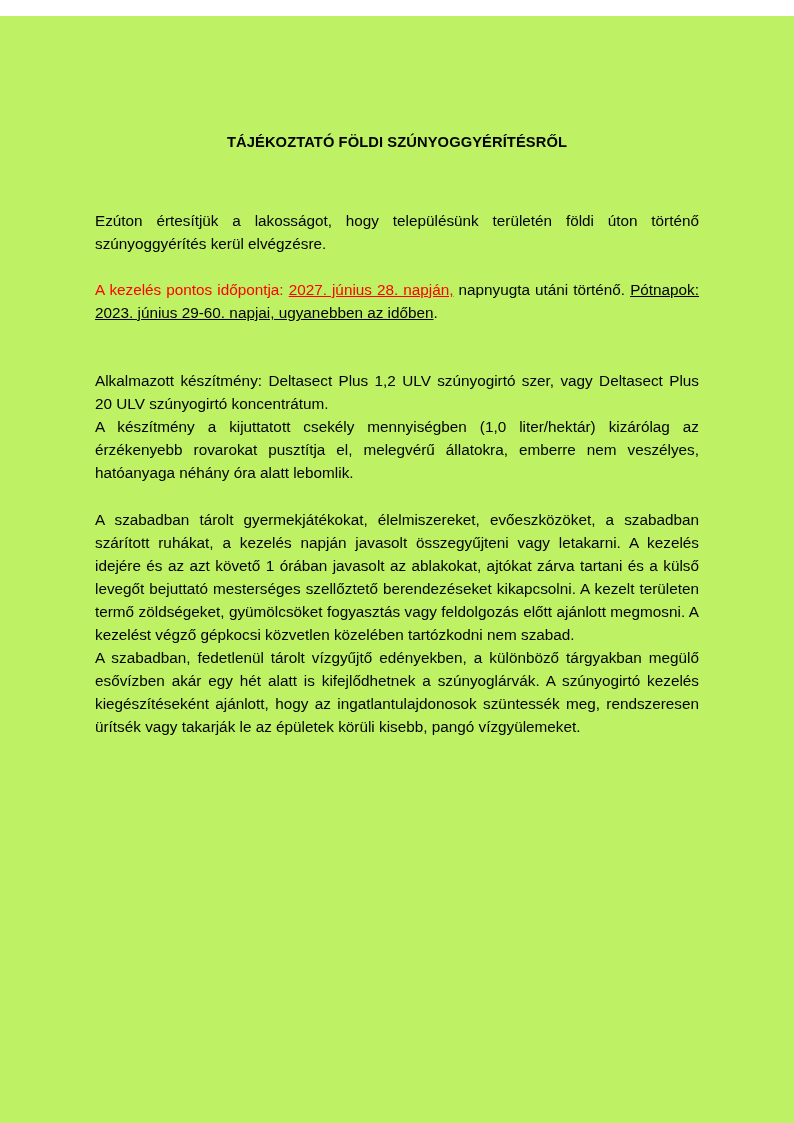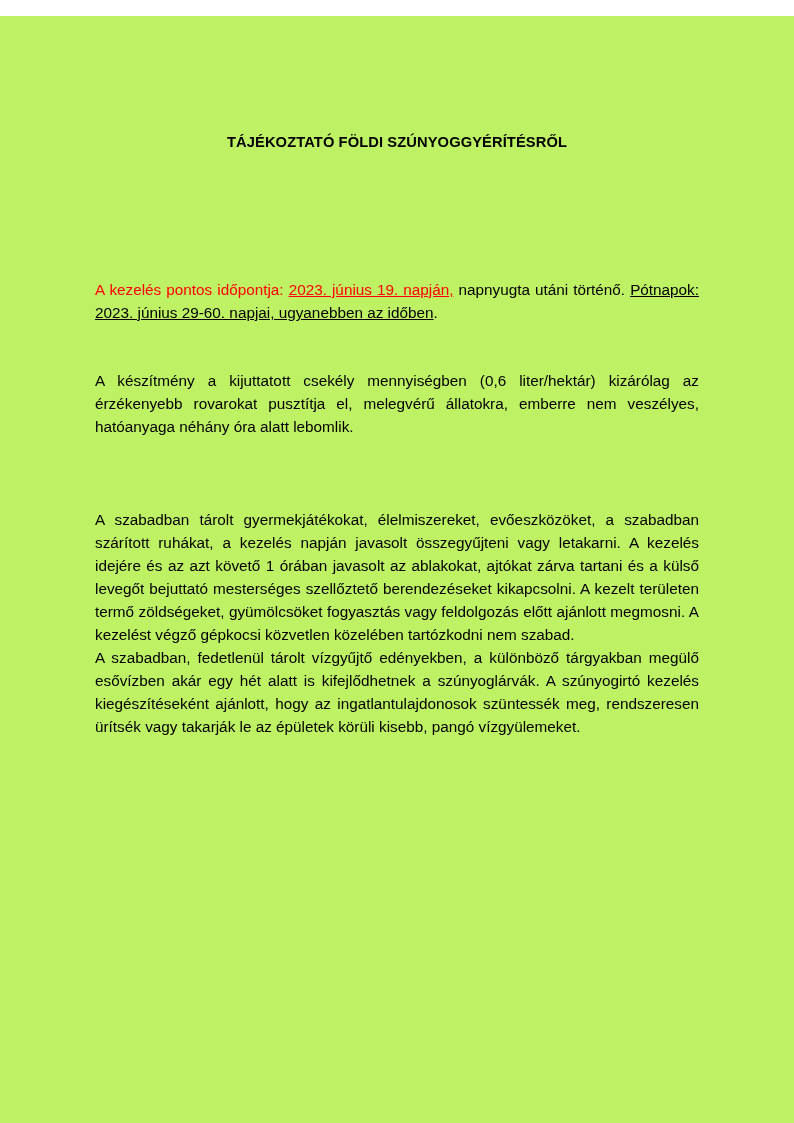--- a/index.html
+++ b/index.html
@@ -20,26 +20,30 @@
   .red { color: #ff0000; }
   .b { font-weight: normal; }
   .u { text-decoration: underline; }
 </style>
 </head>
 <body>
 
 <div class="page">
   <div class="title">TÁJÉKOZTATÓ FÖLDI SZÚNYOGGYÉRÍTÉSRŐL</div>
 
+  <div class="body" style="top:193px;">
+    <p>Ezúton értesítjük a lakosságot, hogy településünk területén földi úton történő szúnyoggyérítés kerül elvégzésre.</p>
+  </div>
 
   <div class="body" style="top:262px;">
-    <p><span class="red b">A kezelés pontos időpontja</span><span class="red">: </span><span class="red u">2023. június 19. napján,</span><span class="b"> napnyugta utáni történő.</span><span> </span><span class="u">Pótnapok: 2023. június 29-60. napjai, ugyanebben az időben</span><span>.</span></p>
+    <p><span class="red b">A kezelés pontos időpontja</span><span class="red">: </span><span class="red u">2027. június 28. napján,</span><span class="b"> napnyugta utáni történő.</span><span> </span><span class="u">Pótnapok: 2023. június 29-60. napjai, ugyanebben az időben</span><span>.</span></p>
   </div>
 
   <div class="body" style="top:353px;">
-    <p>A készítmény a kijuttatott csekély mennyiségben (0,6 liter/hektár) kizárólag az érzékenyebb rovarokat pusztítja el, melegvérű állatokra, emberre nem veszélyes, hatóanyaga néhány óra alatt lebomlik.</p>
+    <p>Alkalmazott készítmény: Deltasect Plus 1,2 ULV szúnyogirtó szer, vagy Deltasect Plus 20 ULV szúnyogirtó koncentrátum.</p>
+    <p>A készítmény a kijuttatott csekély mennyiségben (1,0 liter/hektár) kizárólag az érzékenyebb rovarokat pusztítja el, melegvérű állatokra, emberre nem veszélyes, hatóanyaga néhány óra alatt lebomlik.</p>
   </div>
 
   <div class="body" style="top:492px;">
     <p>A szabadban tárolt gyermekjátékokat, élelmiszereket, evőeszközöket, a szabadban szárított ruhákat, a kezelés napján javasolt összegyűjteni vagy letakarni. A kezelés idejére és az azt követő 1 órában javasolt az ablakokat, ajtókat zárva tartani és a külső levegőt bejuttató mesterséges szellőztető berendezéseket kikapcsolni. A kezelt területen termő zöldségeket, gyümölcsöket fogyasztás vagy feldolgozás előtt ajánlott megmosni. A kezelést végző gépkocsi közvetlen közelében tartózkodni nem szabad.</p>
     <p>A szabadban, fedetlenül tárolt vízgyűjtő edényekben, a különböző tárgyakban megülő esővízben akár egy hét alatt is kifejlődhetnek a szúnyoglárvák. A szúnyogirtó kezelés kiegészítéseként ajánlott, hogy az ingatlantulajdonosok szüntessék meg, rendszeresen ürítsék vagy takarják le az épületek körüli kisebb, pangó vízgyülemeket.</p>
   </div>
 </div>
 
 </body></html>

